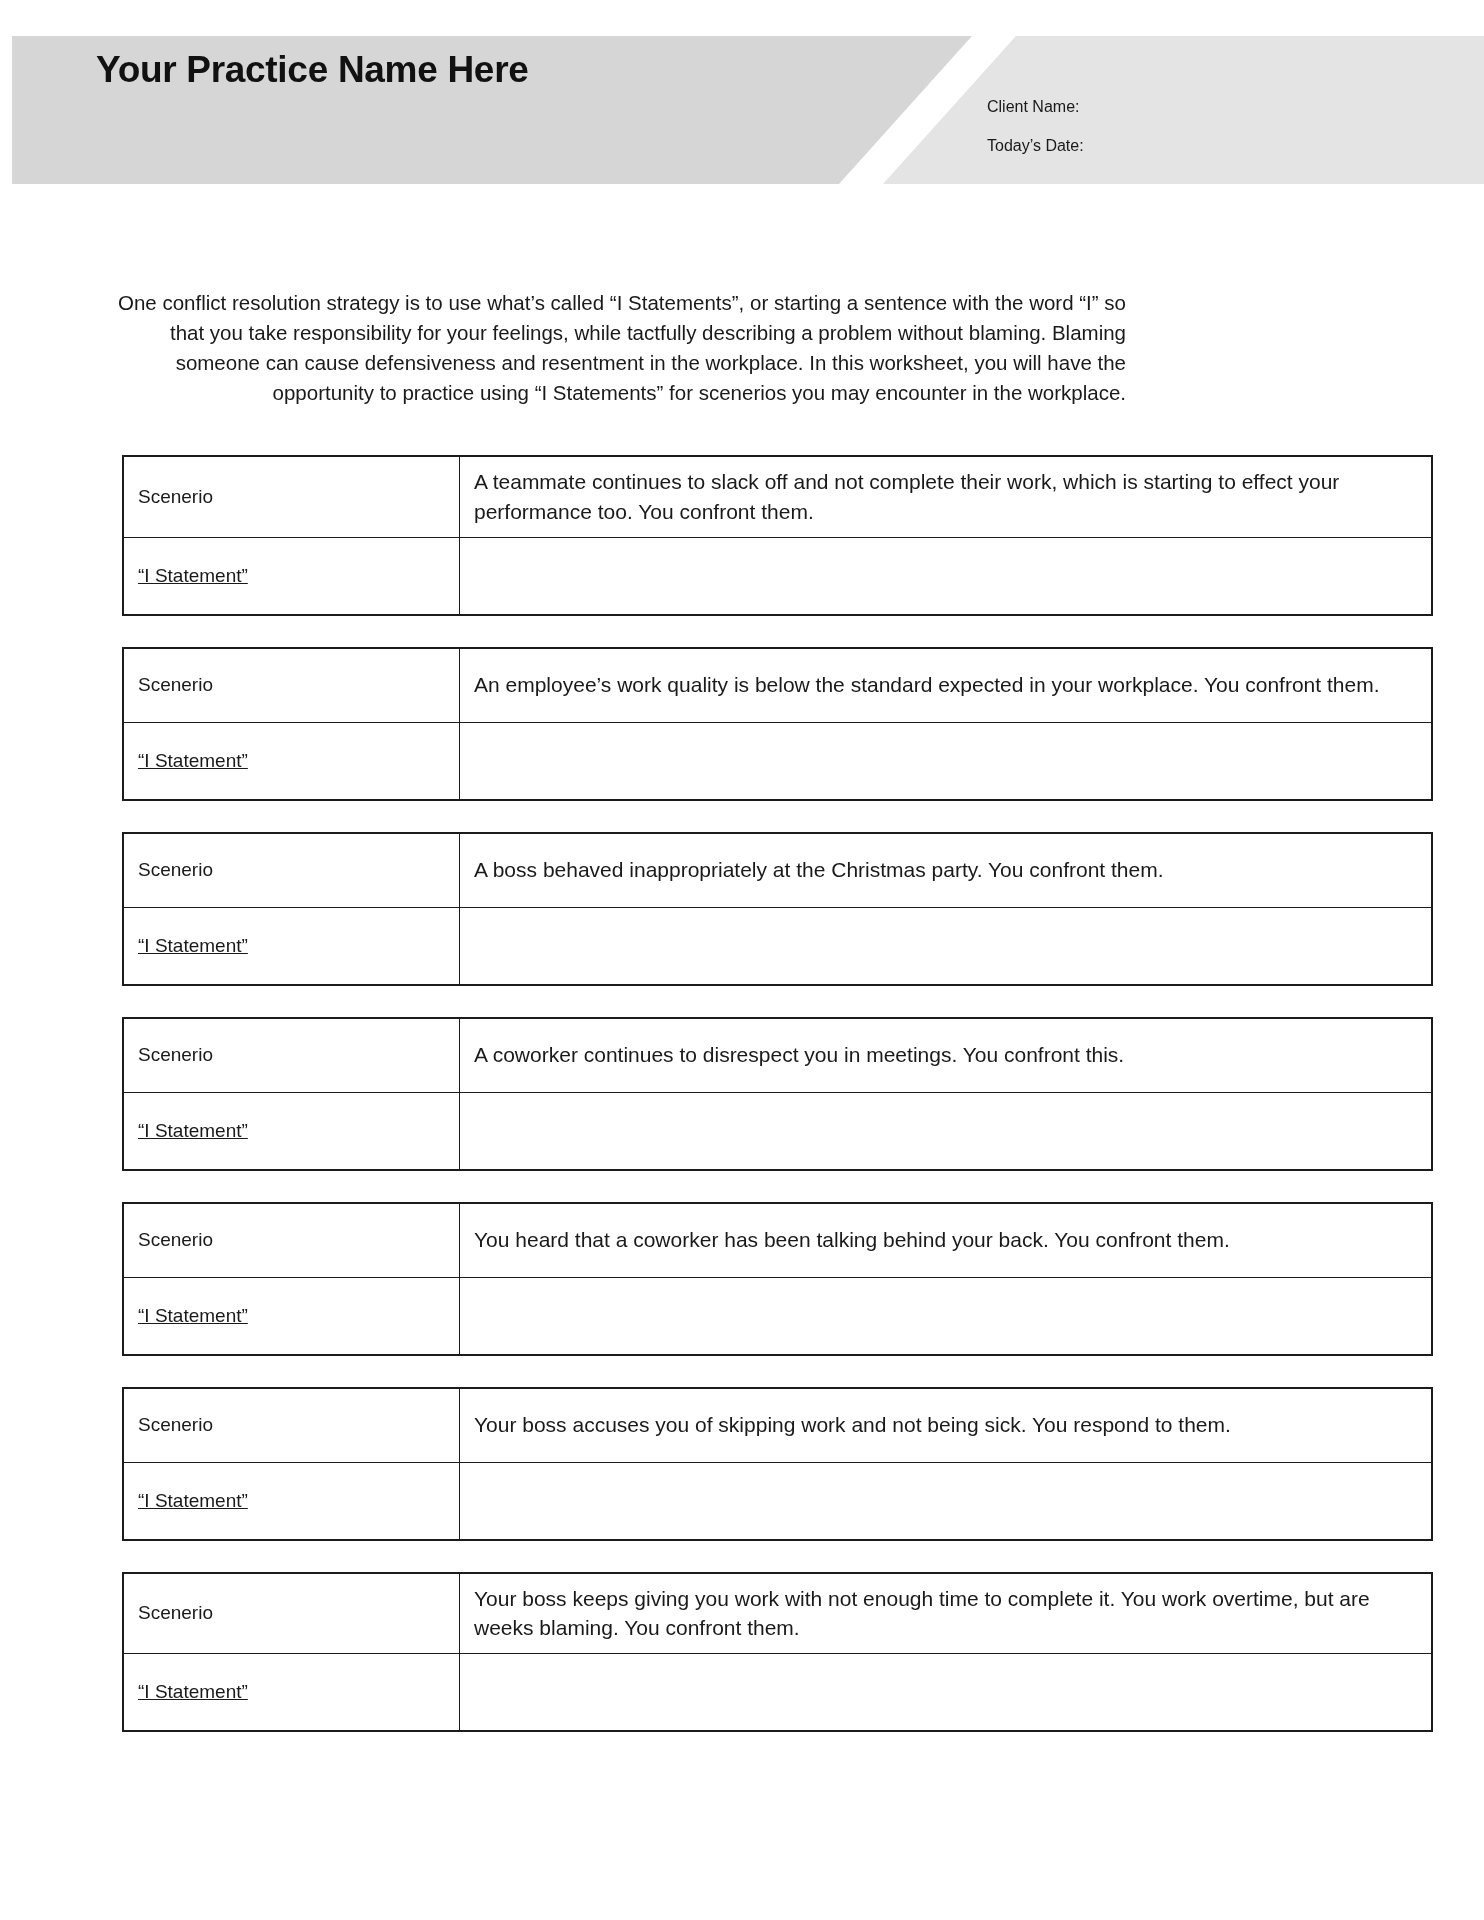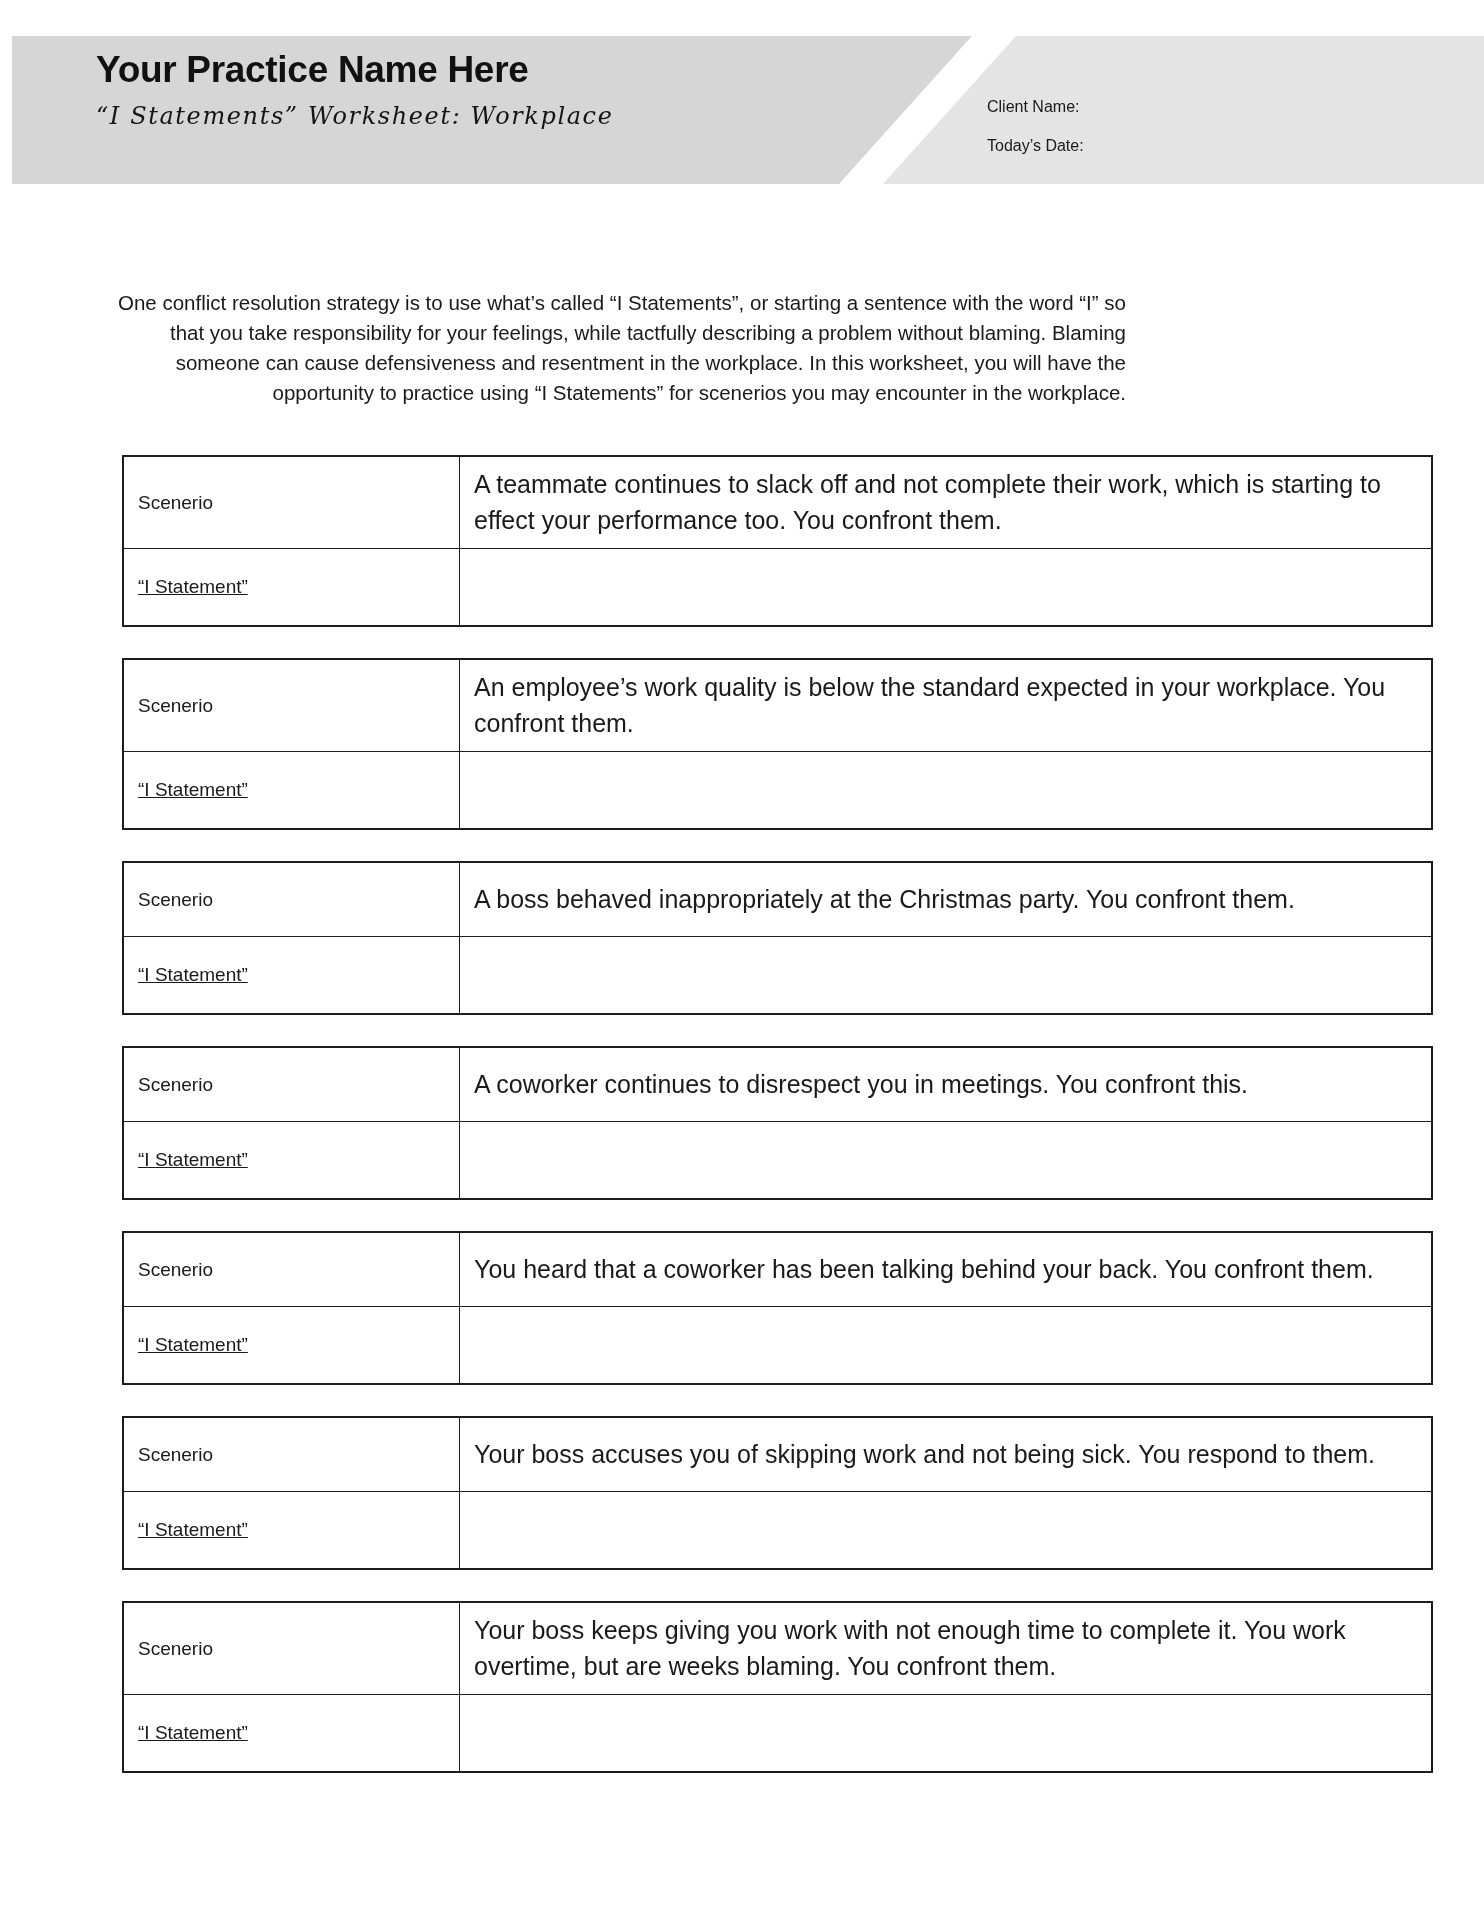--- a/index.html
+++ b/index.html
@@ -120,37 +120,36 @@
     border: 1.6px solid #1c1c1c;
     vertical-align: middle;
     padding: 10px 14px;
   }
   .col-label {
     width: 307px;
     font-size: 19px;
     color: #1a1a1a;
   }
   .col-value {
-    font-size: 25px;
+    font-size: 21px;
     line-height: 1.42;
     color: #1a1a1a;
   }
   .row-scenario td { height: 53px; }
   .row-answer td { height: 56px; text-decoration: underline; }
 </style>
 </head>
 <body>
 
 <div class="header">
   <div class="header-left-panel"></div>
   <div class="header-right-panel"></div>
 
   <div class="header-text-block">
     <div class="practice-name">Your Practice Name Here</div>
-    <div class="worksheet-title">“I Statements” Worksheet: Workplace</div>
   </div>
 
   <div class="header-meta">
     <div class="meta-row">Client Name:</div>
     <div class="meta-row">Today’s Date:</div>
   </div>
 </div>
 
 <div class="intro">One conflict resolution strategy is to use what’s called “I Statements”, or starting a sentence with the word “I” so that you take responsibility for your feelings, while tactfully describing a problem without blaming. Blaming someone can cause defensiveness and resentment in the workplace. In this worksheet, you will have the opportunity to practice using “I Statements” for scenerios you may encounter in the workplace.</div>
 

